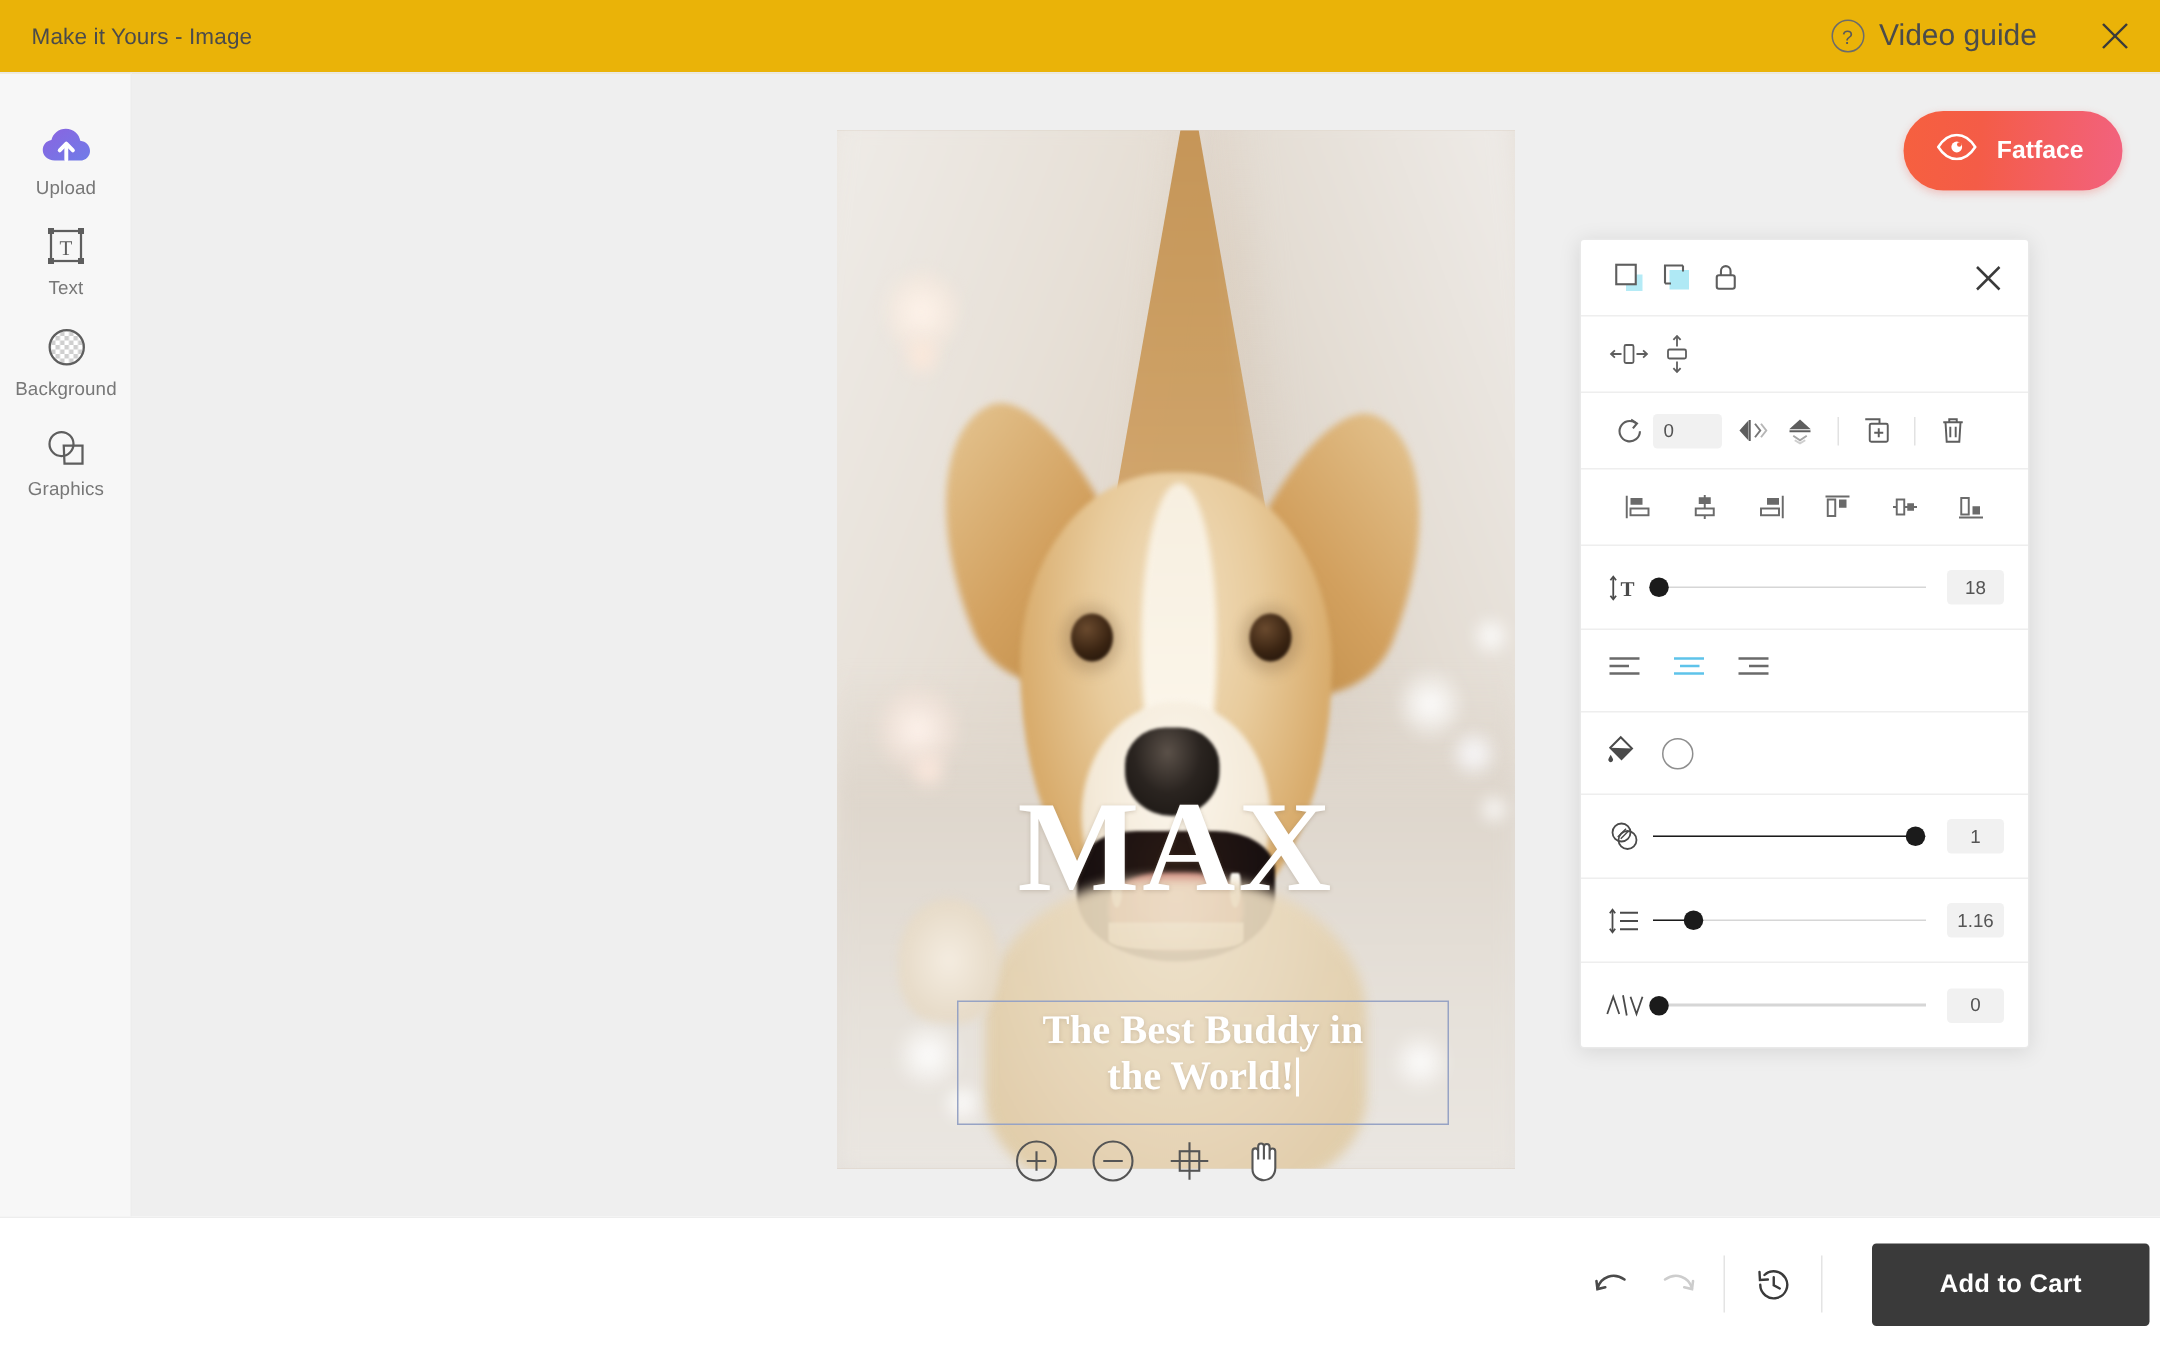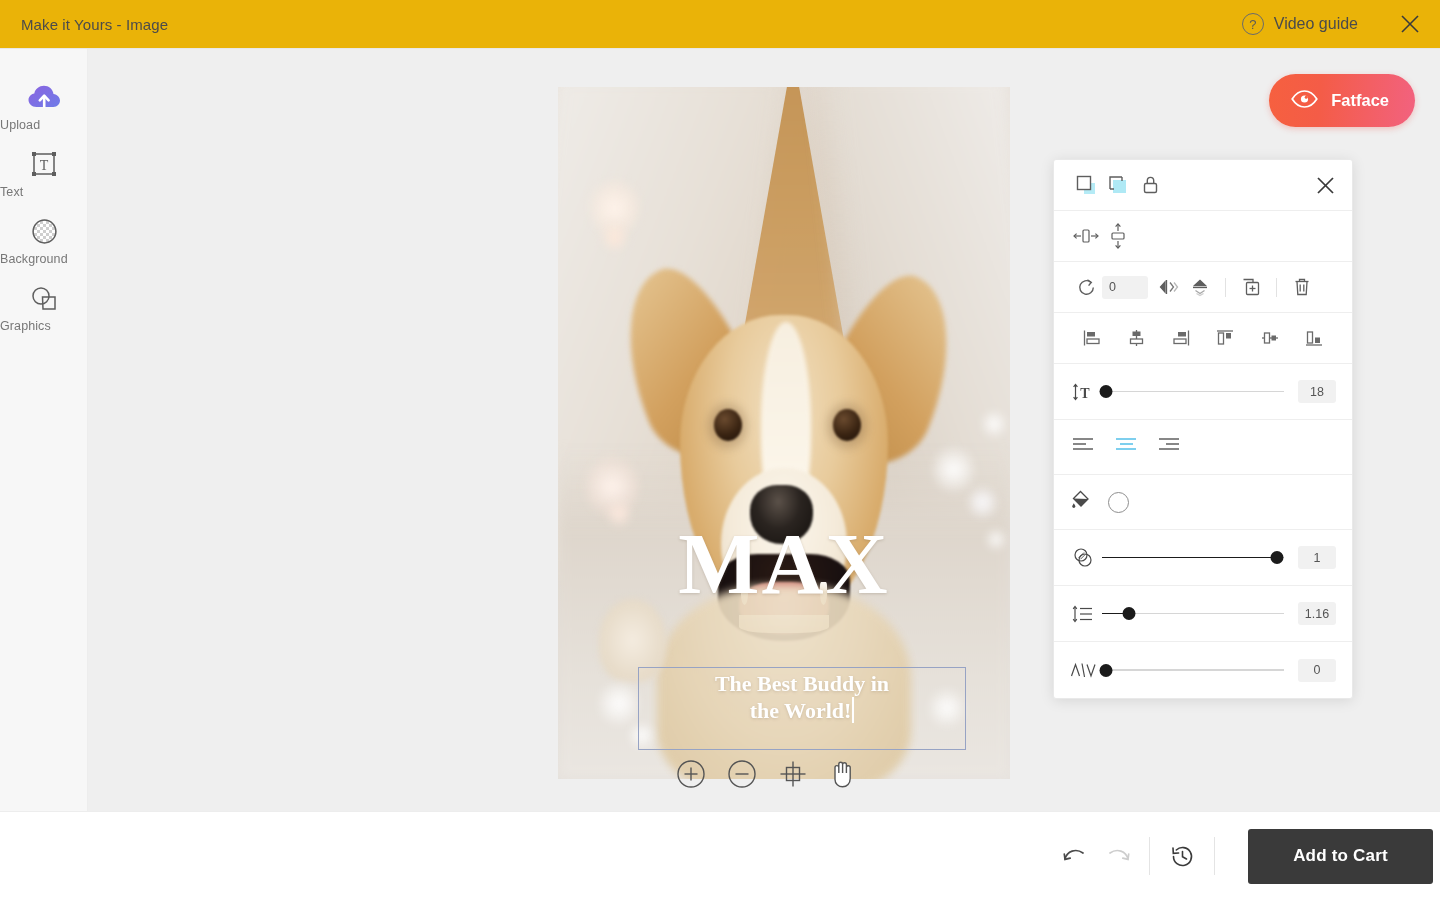--- a/index.html
+++ b/index.html
@@ -23,32 +23,32 @@
   .topbar-right {
     margin-left: auto; display: flex; align-items: center; gap: 0;
     padding-right: 18px;
   }
   .video-guide { display: flex; align-items: center; gap: 10px; cursor: pointer; }
   .qmark {
     width: 22px; height: 22px; border-radius: 50%; border: 1.4px solid #6b6b6b;
     display: flex; align-items: center; justify-content: center;
     font-size: 13px; color: #5a5a5a; line-height: 1;
   }
-  .video-guide-label { font-size: 16px; color: #4b4b4b; }
+  .video-guide-label { font-size: 20px; color: #4b4b4b; }
   .close-x { margin-left: 40px; cursor: pointer; display: flex; }
 
   
   .rail {
     position: absolute; left: 0; top: 49px; width: 88px; height: 851px;
     background: #f7f7f7; border-right: 1px solid #ededed;
     padding-top: 31px;
   }
   .rail-item {
     width: 88px; height: 67px; margin-bottom: 0;
-    display: flex; flex-direction: column; justify-content: flex-start;
+    display: flex; flex-direction: column; align-items: center; justify-content: flex-start;
     cursor: pointer;
   }
   .rail-icon { height: 34px; display: flex; align-items: center; justify-content: center; }
   .rail-label { font-size: 12.5px; color: #777; margin-top: 4px; letter-spacing: .1px; }
 
   
   .workspace {
     position: absolute; left: 88px; top: 49px; width: 1352px; height: 762px;
     background: #efefef;
   }
@@ -188,21 +188,21 @@
     text-shadow: 0 1px 3px rgba(120,100,80,.28);
   }
   .subtitle-box {
     position:absolute; top:580px; left:80px; width:328px; height:83px;
     border:1px solid #97a3c4; background: rgba(255,255,255,0.01);
   }
   .subtitle-text {
     position:absolute; top:580px; left:80px; width:328px;
     text-align:center; color:#ffffff;
     font-family:"Liberation Serif", serif; font-weight:700;
-    font-size:22px; line-height:1.16;
+    font-size:27px; line-height:1.16;
     padding-top: 4px;
     text-shadow: 0 1px 3px rgba(120,100,80,.25);
   }
   .caret {
     display:inline-block; width:2px; height:26px; background:#ffffff;
     vertical-align:-5px; margin-left:1px;
   }
 
   .canvas-tools {
     position:absolute; left:0; right:0; bottom:-10px;

